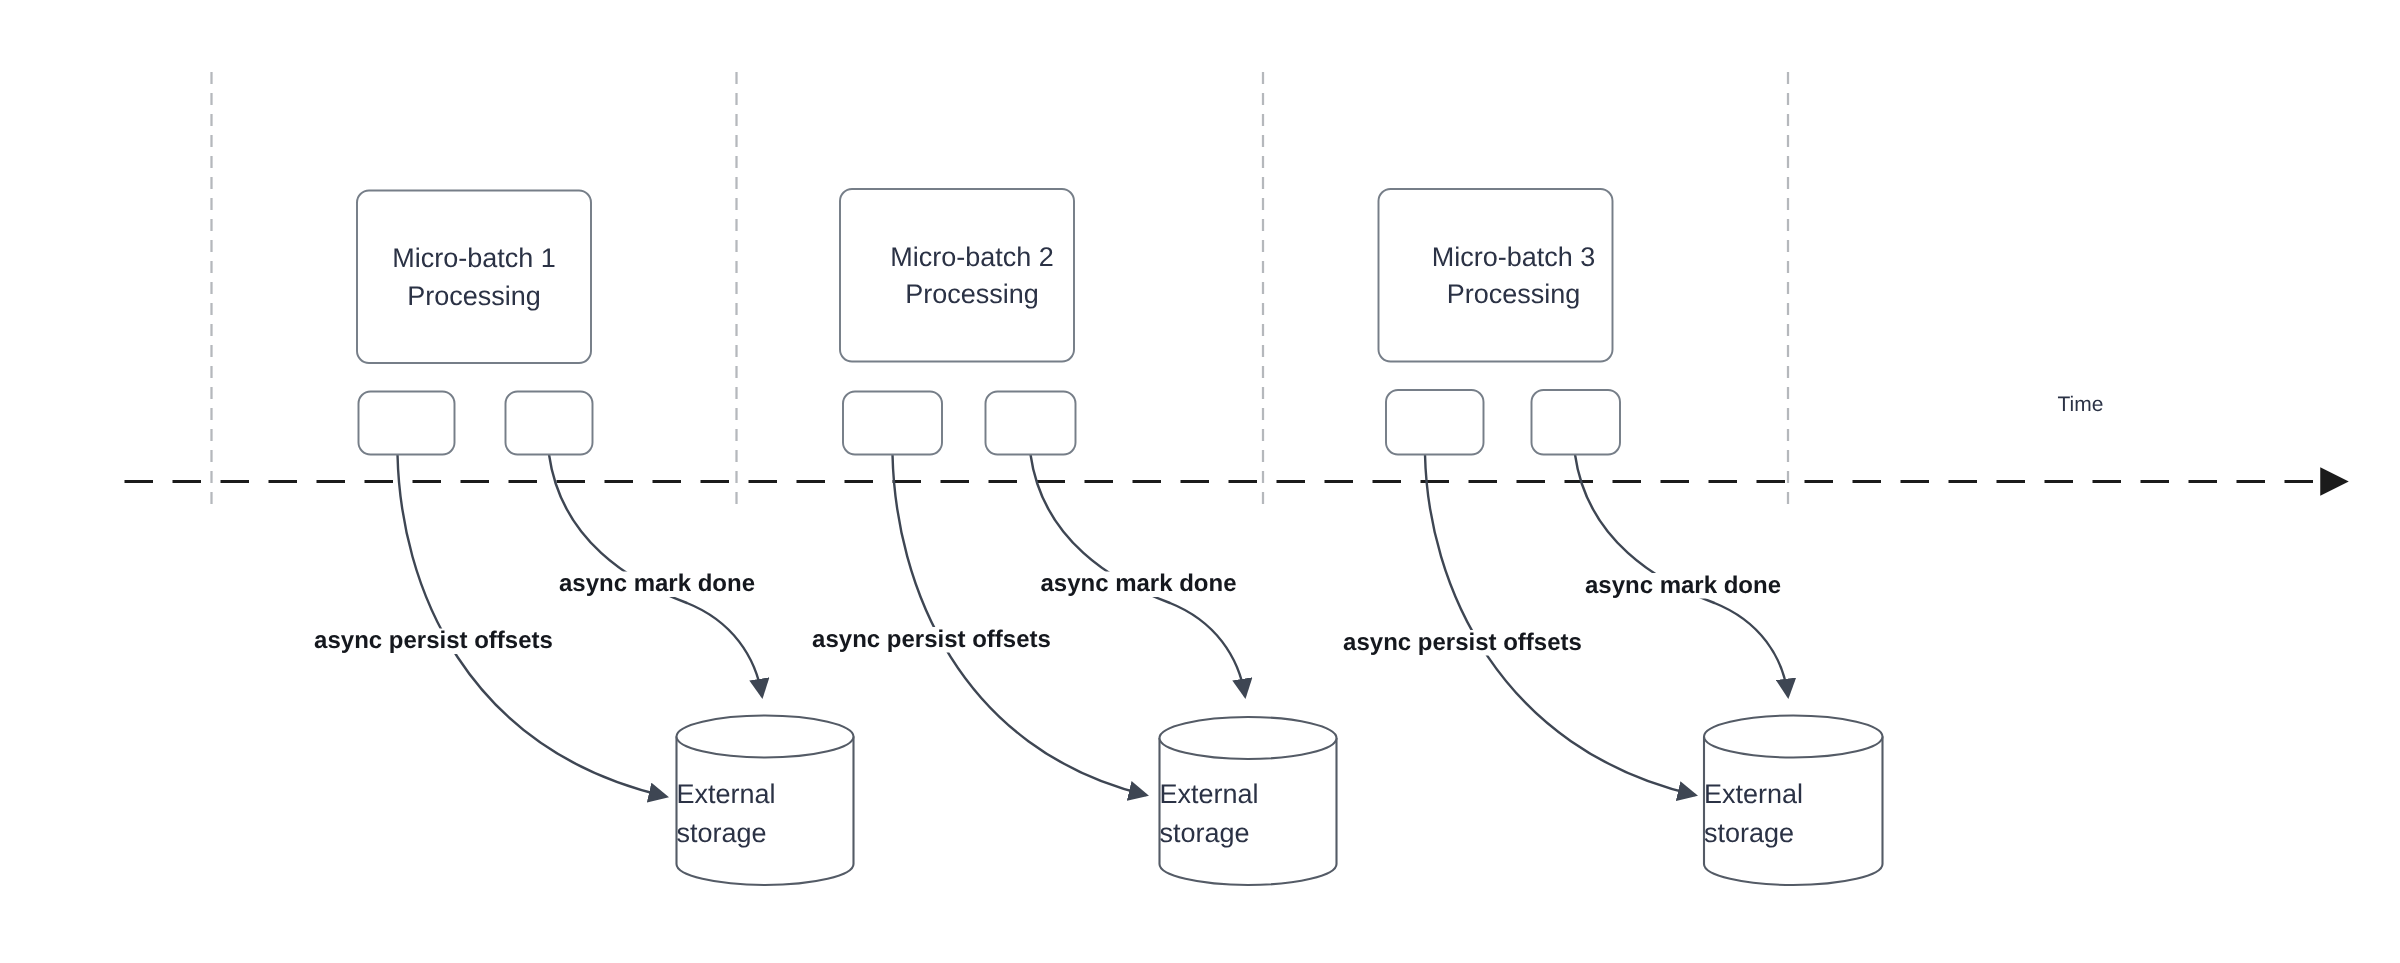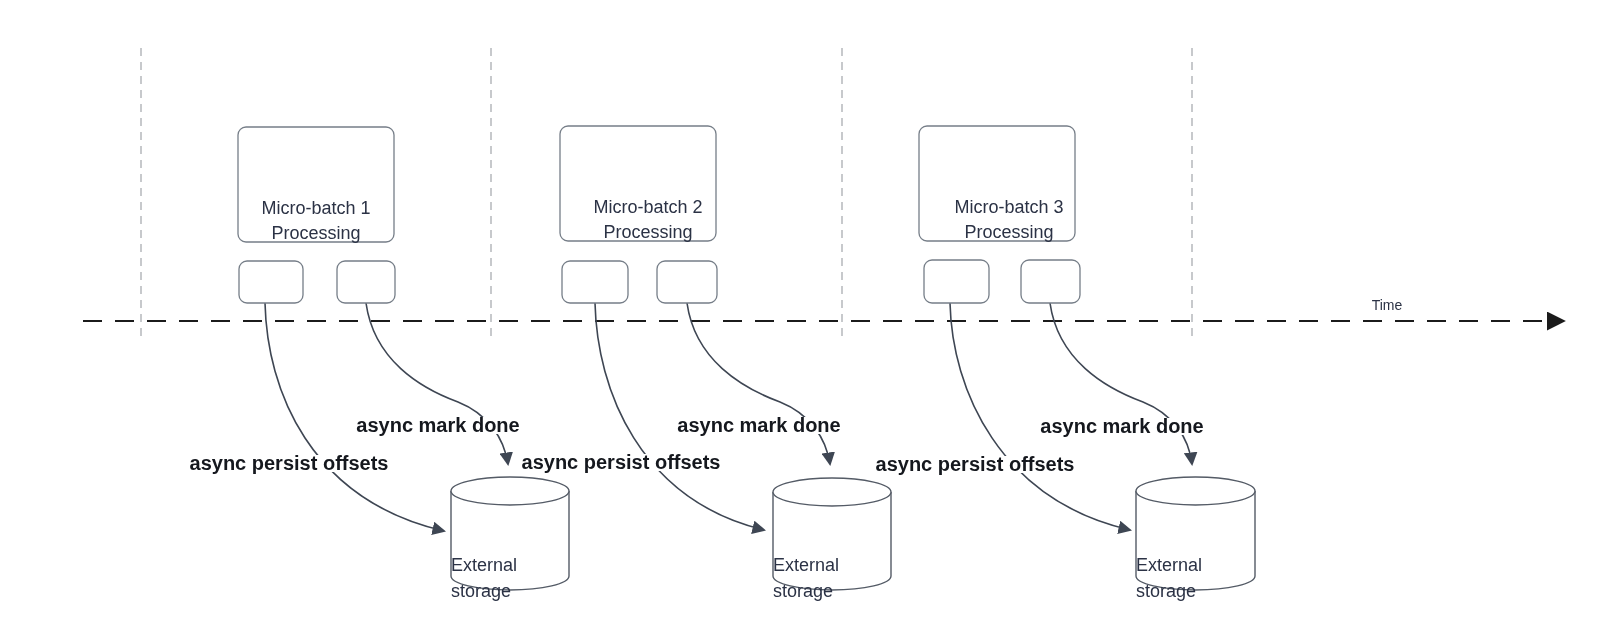--- a/index.html
+++ b/index.html
@@ -9,25 +9,25 @@
     background:#ffffff;
     font-family:"Liberation Sans",sans-serif;
     overflow:hidden;
   }
   #shapes{position:absolute;left:0;top:0;z-index:1;}
   .guide{stroke:#b5b8bc;stroke-width:1.5;stroke-dasharray:8 6;fill:none;}
   .axis{stroke:#1b1b1b;stroke-width:2;stroke-dasharray:19 13;fill:none;}
   .node{fill:#ffffff;stroke:#767e88;stroke-width:1.3;}
   .curve{fill:none;stroke:#3e4653;stroke-width:1.6;}
   .cyl{fill:#ffffff;stroke:#545b66;stroke-width:1.4;}
-  .lbl{position:absolute;z-index:2;color:#2b3245;margin-top:36px;}
+  .lbl{position:absolute;z-index:2;color:#2b3245;}
   .box-lbl{font-size:18px;line-height:25px;text-align:center;white-space:pre-line;}
   .cyl-lbl{font-size:18px;line-height:26px;white-space:pre-line;}
   .async-lbl{
-    font-size:20px;font-weight:bold;line-height:17px;color:#15181e;
+    font-size:16px;font-weight:bold;line-height:17px;color:#15181e;
     transform:translateX(-50%);white-space:nowrap;
     background:#ffffff;padding:0 3px;
   }
   .time-lbl{font-size:14px;transform:translateX(-50%);}
 </style>
 </head>
 <body>
 
 <div id="canvas">
 

